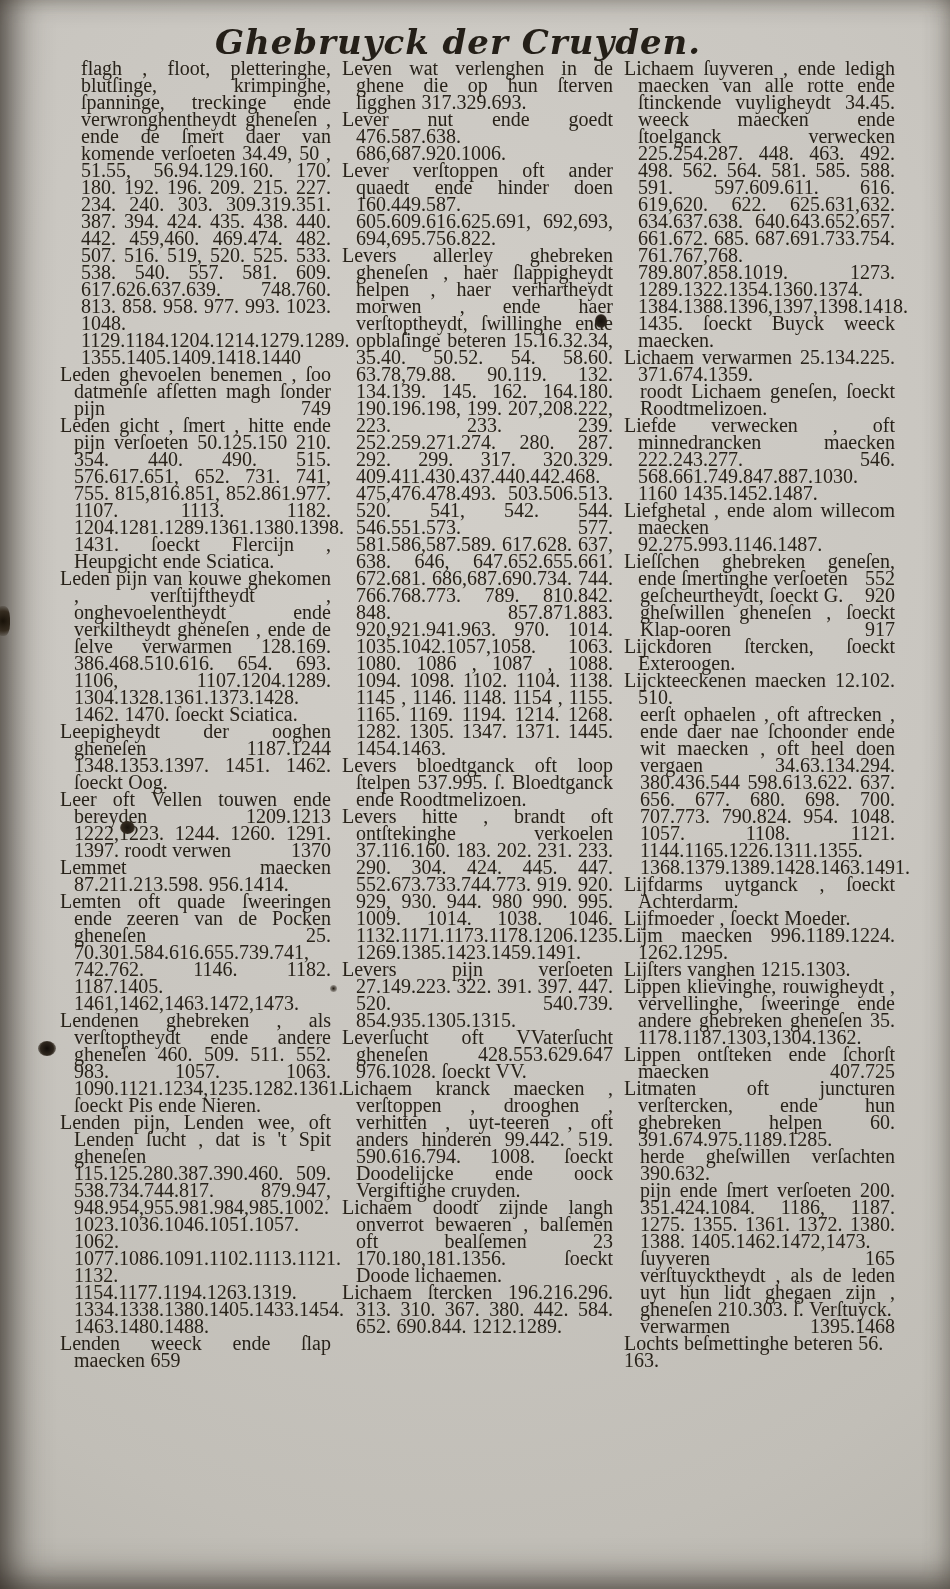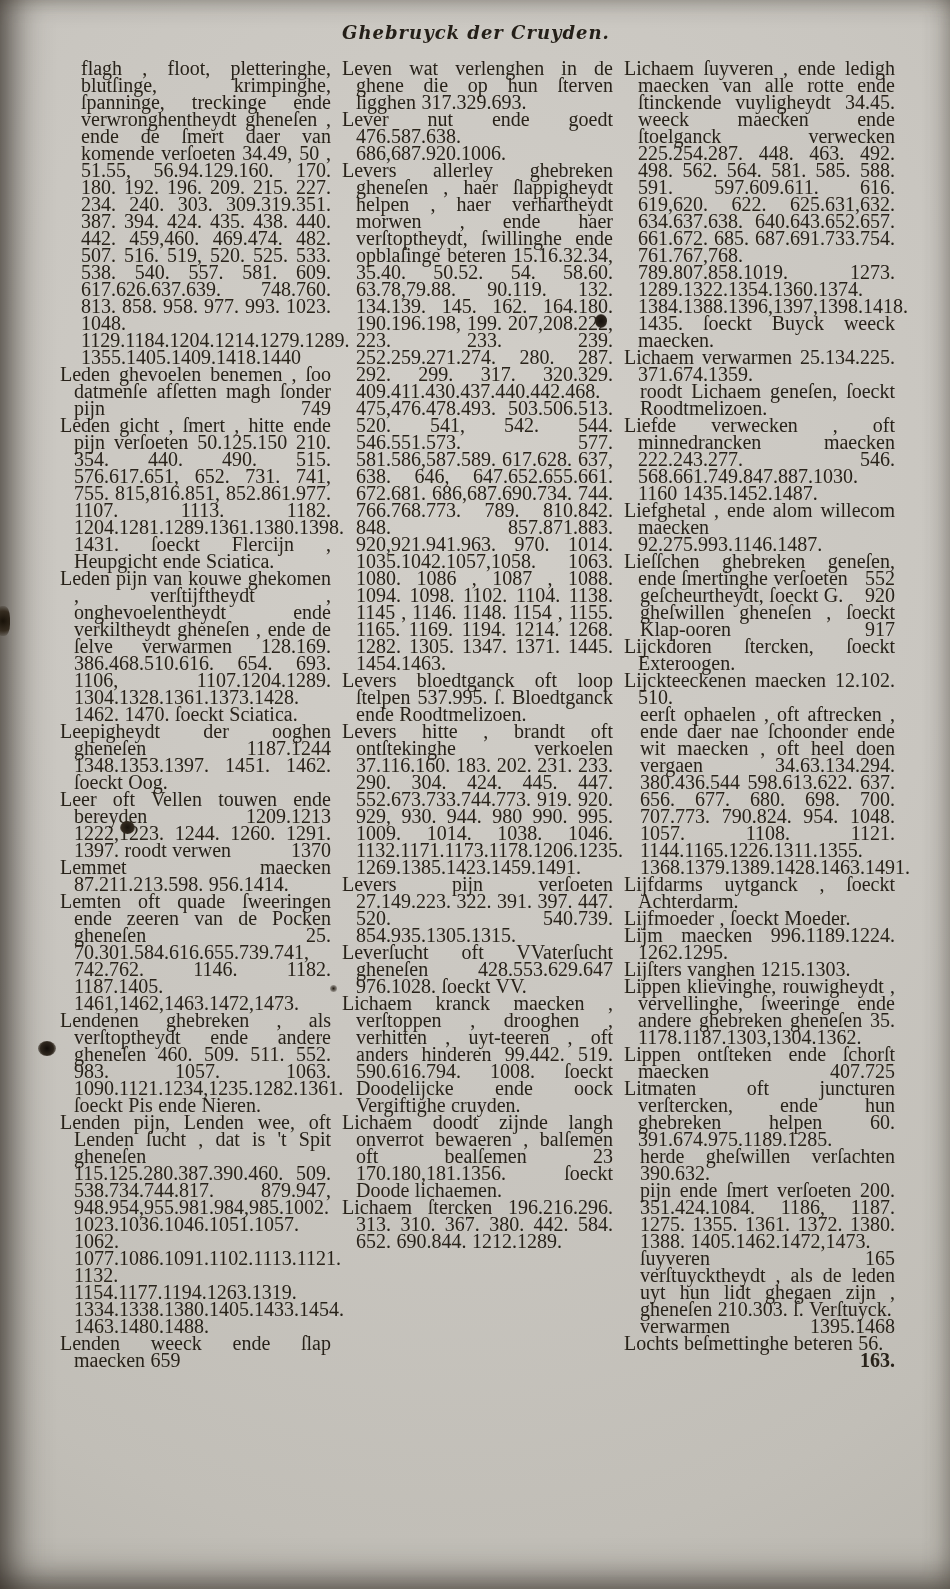--- a/index.html
+++ b/index.html
@@ -13,44 +13,44 @@
     background:
       radial-gradient(ellipse 120% 90% at 48% 30%, #d2cfc9 0%, #c9c6c0 45%, #c1beb7 75%, #b3b0a8 100%);
     box-shadow:
       inset 28px 0 38px -18px rgba(38,32,26,.78),
       inset -14px 0 26px -14px rgba(70,64,55,.45),
       inset 0 -26px 34px -16px rgba(50,44,36,.62),
       inset 0 12px 22px -14px rgba(100,94,84,.35);
     color:#282219;
   }
   .running-head{
-    position:absolute;top:22px;left:36px;width:880px;
+    position:absolute;top:22px;left:18px;width:880px;
     text-align:center;
     font-family:"DejaVu Serif","Liberation Serif",serif;
     font-style:italic;font-weight:600;
-    font-size:18px;letter-spacing:1px;color:#241f18;
+    font-size:34px;letter-spacing:1px;color:#241f18;
   }
   .columns{
     position:absolute;top:60px;left:60px;
     display:flex;gap:11px;
   }
   .col{
     width:271px;
     font-size:20px;line-height:17px;
     text-align:justify;
     word-spacing:0.5px;
   }
   .entry{
     margin:0;
     text-indent:-14px;padding-left:14px;
   }
   .entry.cont{text-indent:0;padding-left:21px;}
   .entry.sub{text-indent:0;padding-left:16px;}
   .tail{float:right;padding-left:8px;}
-  .tail-only{text-align:right;text-indent:0;padding-left:0;font-weight:bold;}
+  .tail-only{text-align:left;text-indent:0;padding-left:0;}
   .tail-only .tail{float:none;padding-left:0;}
   .blot{position:absolute;border-radius:50%;}
   .blot.b1{left:595px;top:314px;width:12px;height:14px;
     background:radial-gradient(circle,#17120d 0%,#2b241c 60%,rgba(43,36,28,0) 100%);}
   .blot.b2{left:38px;top:1041px;width:18px;height:15px;
     background:radial-gradient(circle,#120d09 0%,#2e261d 55%,rgba(46,38,29,0) 100%);}
   .blot.b3{left:-4px;top:606px;width:14px;height:30px;border-radius:40%;
     background:radial-gradient(circle,#181209 0%,#352c20 60%,rgba(53,44,32,0) 100%);}
   .blot.b4{left:120px;top:821px;width:15px;height:13px;
     background:radial-gradient(circle,#1a140e 0%,#32291f 60%,rgba(50,41,31,0) 100%);}
@@ -73,20 +73,21 @@
         <p class="entry">Leer oft Vellen touwen ende bereyden 1209.1213 1222,1223. 1244. 1260. 1291. 1397. roodt verwen<span class="tail">1370</span></p>
         <p class="entry">Lemmet maecken 87.211.213.598. 956.1414.</p>
         <p class="entry">Lemten oft quade ſweeringen ende zeeren van de Pocken gheneſen 25. 70.301.584.616.655.739.741, 742.762. 1146. 1182. 1187.1405. 1461,1462,1463.1472,1473.</p>
         <p class="entry">Lendenen ghebreken , als verſtoptheydt ende andere gheneſen 460. 509. 511. 552. 983. 1057. 1063. 1090.1121.1234,1235.1282.1361. ſoeckt Pis ende Nieren.</p>
         <p class="entry">Lenden pijn, Lenden wee, oft Lenden ſucht , dat is 't Spit gheneſen 115.125.280.387.390.460. 509. 538.734.744.817. 879.947, 948.954,955.981.984,985.1002. 1023.1036.1046.1051.1057. 1062. 1077.1086.1091.1102.1113.1121. 1132. 1154.1177.1194.1263.1319. 1334.1338.1380.1405.1433.1454. 1463.1480.1488.</p>
         <p class="entry">Lenden weeck ende ſlap maecken 659</p>
       </div>
       <div class="col">
         <p class="entry">Leven wat verlenghen in de ghene die op hun ſterven ligghen 317.329.693.</p>
         <p class="entry">Lever nut ende goedt 476.587.638. 686,687.920.1006.</p>
+        <p class="entry">Lever verſtoppen oft ander quaedt ende hinder doen 160.449.587. 605.609.616.625.691, 692,693, 694,695.756.822.</p>
         <p class="entry">Levers allerley ghebreken gheneſen , haer ſlappigheydt helpen , haer verhartheydt morwen , ende haer verſtoptheydt, ſwillinghe ende opblaſinge beteren 15.16.32.34, 35.40. 50.52. 54. 58.60. 63.78,79.88. 90.119. 132. 134.139. 145. 162. 164.180. 190.196.198, 199. 207,208.222, 223. 233. 239. 252.259.271.274. 280. 287. 292. 299. 317. 320.329. 409.411.430.437.440.442.468. 475,476.478.493. 503.506.513. 520. 541, 542. 544. 546.551.573. 577. 581.586,587.589. 617.628. 637, 638. 646, 647.652.655.661. 672.681. 686,687.690.734. 744. 766.768.773. 789. 810.842. 848. 857.871.883. 920,921.941.963. 970. 1014. 1035.1042.1057,1058. 1063. 1080. 1086 , 1087 , 1088. 1094. 1098. 1102. 1104. 1138. 1145 , 1146. 1148. 1154 , 1155. 1165. 1169. 1194. 1214. 1268. 1282. 1305. 1347. 1371. 1445. 1454.1463.</p>
         <p class="entry">Levers bloedtganck oft loop ſtelpen 537.995. ſ. Bloedtganck ende Roodtmelizoen.</p>
         <p class="entry">Levers hitte , brandt oft ontſtekinghe verkoelen 37.116.160. 183. 202. 231. 233. 290. 304. 424. 445. 447. 552.673.733.744.773. 919. 920. 929, 930. 944. 980 990. 995. 1009. 1014. 1038. 1046. 1132.1171.1173.1178.1206.1235. 1269.1385.1423.1459.1491.</p>
         <p class="entry">Levers pijn verſoeten 27.149.223. 322. 391. 397. 447. 520. 540.739. 854.935.1305.1315.</p>
         <p class="entry">Leverſucht oft VVaterſucht gheneſen 428.553.629.647 976.1028. ſoeckt VV.</p>
         <p class="entry">Lichaem kranck maecken , verſtoppen , drooghen , verhitten , uyt-teeren , oft anders hinderen 99.442. 519. 590.616.794. 1008. ſoeckt Doodelijcke ende oock Vergiftighe cruyden.</p>
         <p class="entry">Lichaem doodt zijnde langh onverrot bewaeren , balſemen oft bealſemen 23 170.180,181.1356. ſoeckt Doode lichaemen.</p>
         <p class="entry">Lichaem ſtercken 196.216.296. 313. 310. 367. 380. 442. 584. 652. 690.844. 1212.1289.</p>
       </div>
       <div class="col">

